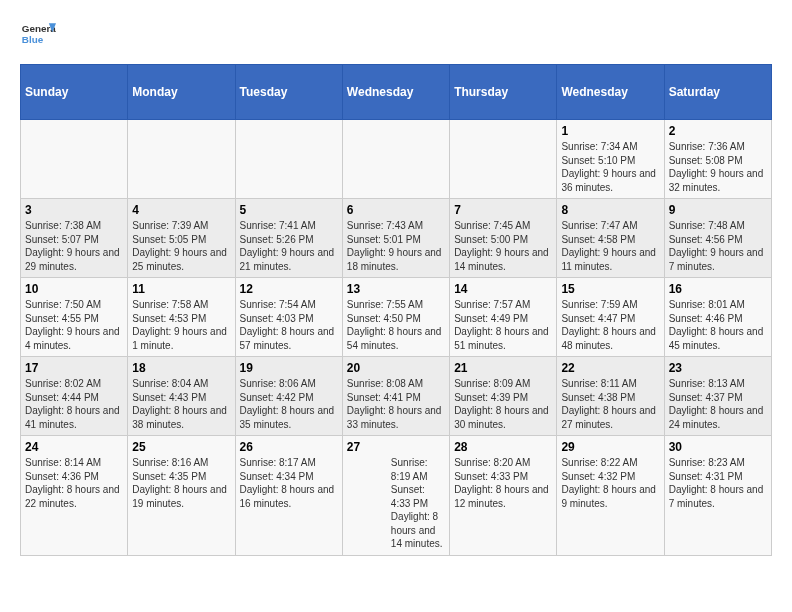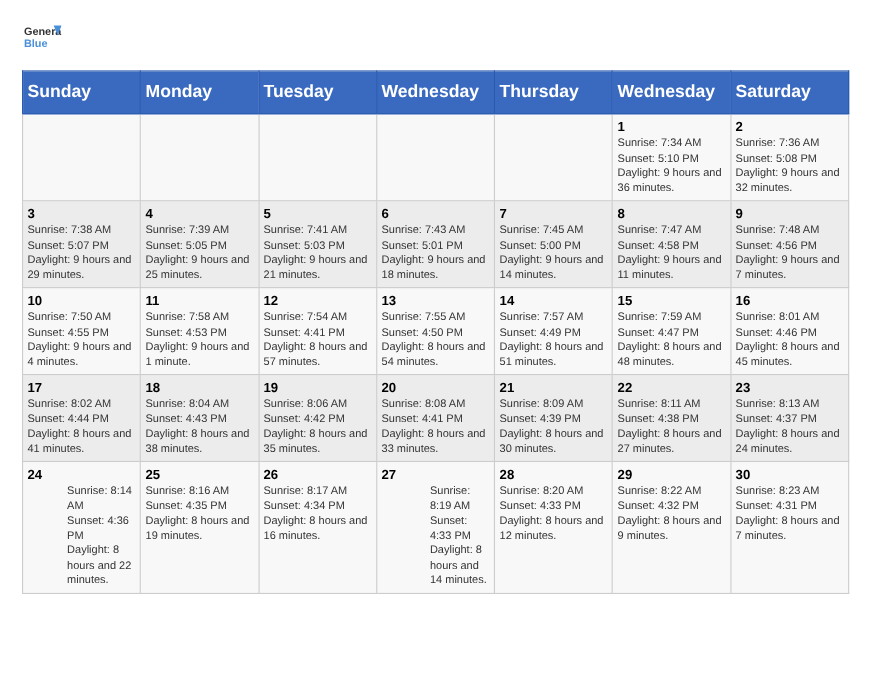--- a/index.html
+++ b/index.html
@@ -40,23 +40,23 @@
       margin-bottom: 8px;
     }
     table {
       width: 100%;
       border-collapse: collapse;
       font-size: 11px;
     }
     thead tr th {
       background: #3a6abf;
       color: #fff;
-      padding: 10px 4px;
+      padding: 20px 4px;
       text-align: left;
-      font-size: 16px;
+      font-size: 12px;
       font-weight: bold;
       border: 1px solid #2a5aaf;
     }
     tbody tr td {
       border: 1px solid #ccc;
       vertical-align: top;
       padding: 4px 4px;
       width: 107px;
       min-height: 70px;
     }
@@ -139,21 +139,21 @@
         </td>
         <td>
           <span class="day-number">4</span>
           <div class="day-info" style="white-space: pre-line;">Sunrise: 7:39 AM
 Sunset: 5:05 PM
 Daylight: 9 hours and 25 minutes.</div>
         </td>
         <td>
           <span class="day-number">5</span>
           <div class="day-info" style="white-space: pre-line;">Sunrise: 7:41 AM
-Sunset: 5:03 PM
+Sunset: 5:26 PM
 Daylight: 9 hours and 21 minutes.</div>
         </td>
         <td>
           <span class="day-number">6</span>
           <div class="day-info" style="white-space: pre-line;">Sunrise: 7:43 AM
 Sunset: 5:01 PM
 Daylight: 9 hours and 18 minutes.</div>
         </td>
         <td>
           <span class="day-number">7</span>
@@ -183,21 +183,21 @@
         </td>
         <td>
           <span class="day-number">11</span>
           <div class="day-info" style="white-space: pre-line;">Sunrise: 7:58 AM
 Sunset: 4:53 PM
 Daylight: 9 hours and 1 minute.</div>
         </td>
         <td>
           <span class="day-number">12</span>
           <div class="day-info" style="white-space: pre-line;">Sunrise: 7:54 AM
-Sunset: 4:41 PM
+Sunset: 4:03 PM
 Daylight: 8 hours and 57 minutes.</div>
         </td>
         <td>
           <span class="day-number">13</span>
           <div class="day-info" style="white-space: pre-line;">Sunrise: 7:55 AM
 Sunset: 4:50 PM
 Daylight: 8 hours and 54 minutes.</div>
         </td>
         <td>
           <span class="day-number">14</span>
@@ -258,21 +258,21 @@
         <td>
           <span class="day-number">23</span>
           <div class="day-info" style="white-space: pre-line;">Sunrise: 8:13 AM
 Sunset: 4:37 PM
 Daylight: 8 hours and 24 minutes.</div>
         </td>
       </tr>
       <tr>
         <td>
           <span class="day-number">24</span>
-          <div class="day-info" style="white-space: pre-line; margin-left: 36px;">Sunrise: 8:14 AM
+          <div class="day-info" style="white-space: pre-line;">Sunrise: 8:14 AM
 Sunset: 4:36 PM
 Daylight: 8 hours and 22 minutes.</div>
         </td>
         <td>
           <span class="day-number">25</span>
           <div class="day-info" style="white-space: pre-line;">Sunrise: 8:16 AM
 Sunset: 4:35 PM
 Daylight: 8 hours and 19 minutes.</div>
         </td>
         <td>

